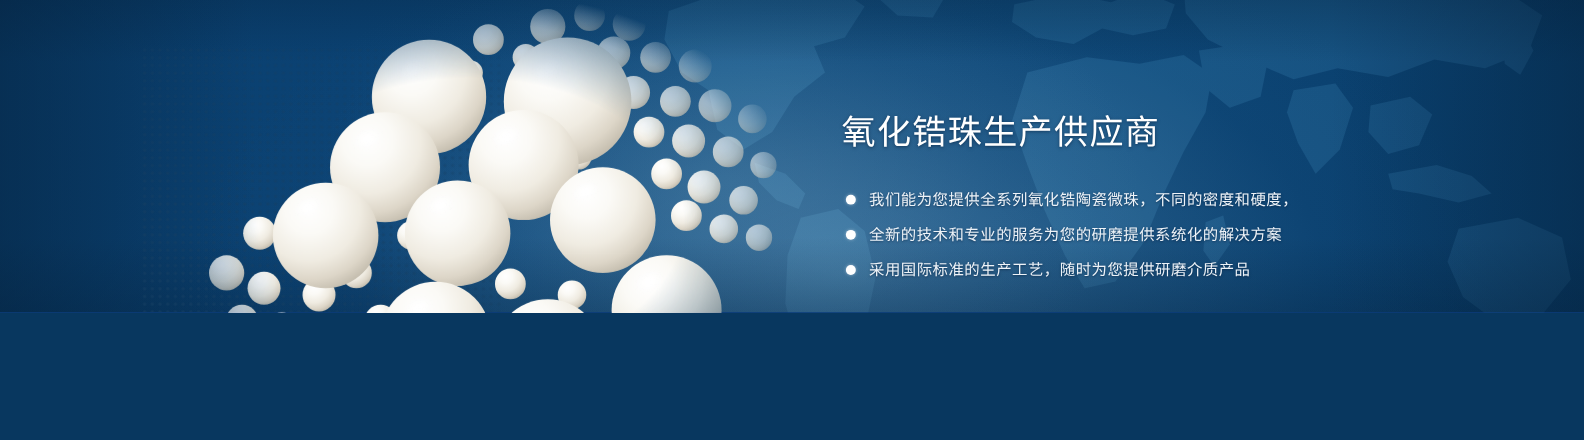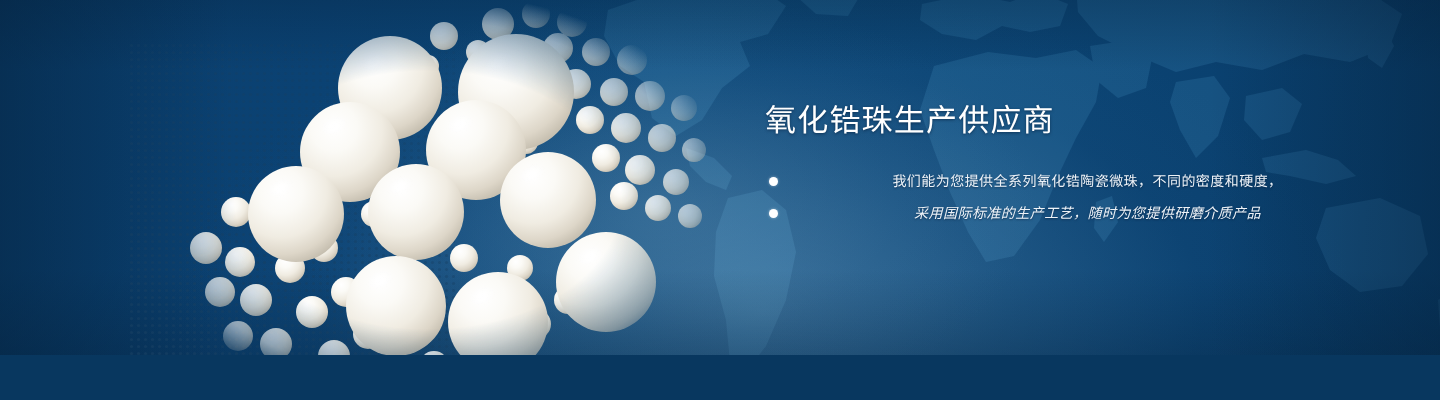--- a/index.html
+++ b/index.html
@@ -8,21 +8,21 @@
     padding: 0;
     background: #08375f;
   }
   body {
     font-family: "Liberation Sans", "DejaVu Sans", sans-serif;
   }
 
   .banner {
     position: relative;
     width: 1440px;
-    height: 355px;
+    height: 284px;
     overflow: hidden;
     background: #1d4ed8;
   }
 
   
   .bg-base {
     position: absolute;
     inset: 0;
     background:
       linear-gradient(100deg,
@@ -108,23 +108,22 @@
   }
   .bullet {
     position: relative;
     padding-left: 25px;
     margin-bottom: 7px;
     font-size: 14px;
     line-height: 25px;
     color: #eef3f8;
     letter-spacing: 0.45px;
     text-shadow: 0 1px 2px rgba(0,20,45,0.5);
-    text-align: center;
-  }
-  .bullet:last-child { margin-bottom: 12px; font-style: italic; }
+  }
+  .bullet:last-child { margin-bottom: 12px; }
   .dot {
     position: absolute;
     left: 4px;
     top: 8px;
     width: 9px;
     height: 9px;
     border-radius: 50%;
     background: #ffffff;
     box-shadow: 0 0 3px rgba(255,255,255,0.45);
   }
@@ -334,18 +333,22 @@
   <div class="copy">
     <h1 class="headline">氧化锆珠生产供应商</h1>
 
     <ul class="bullets">
       <li class="bullet">
         <span class="dot"></span>
         <span class="bullet-line">我们能为您提供全系列氧化锆陶瓷微珠，不同的密度和硬度，</span>
       </li>
       <li class="bullet">
         <span class="dot"></span>
+        <span class="bullet-line">全新的技术和专业的服务为您的研磨提供系统化的解决方案</span>
+      </li>
+      <li class="bullet">
+        <span class="dot"></span>
         <span class="bullet-line">采用国际标准的生产工艺，随时为您提供研磨介质产品</span>
       </li>
     </ul>
   </div>
 
 </div>
 
 </body></html>

